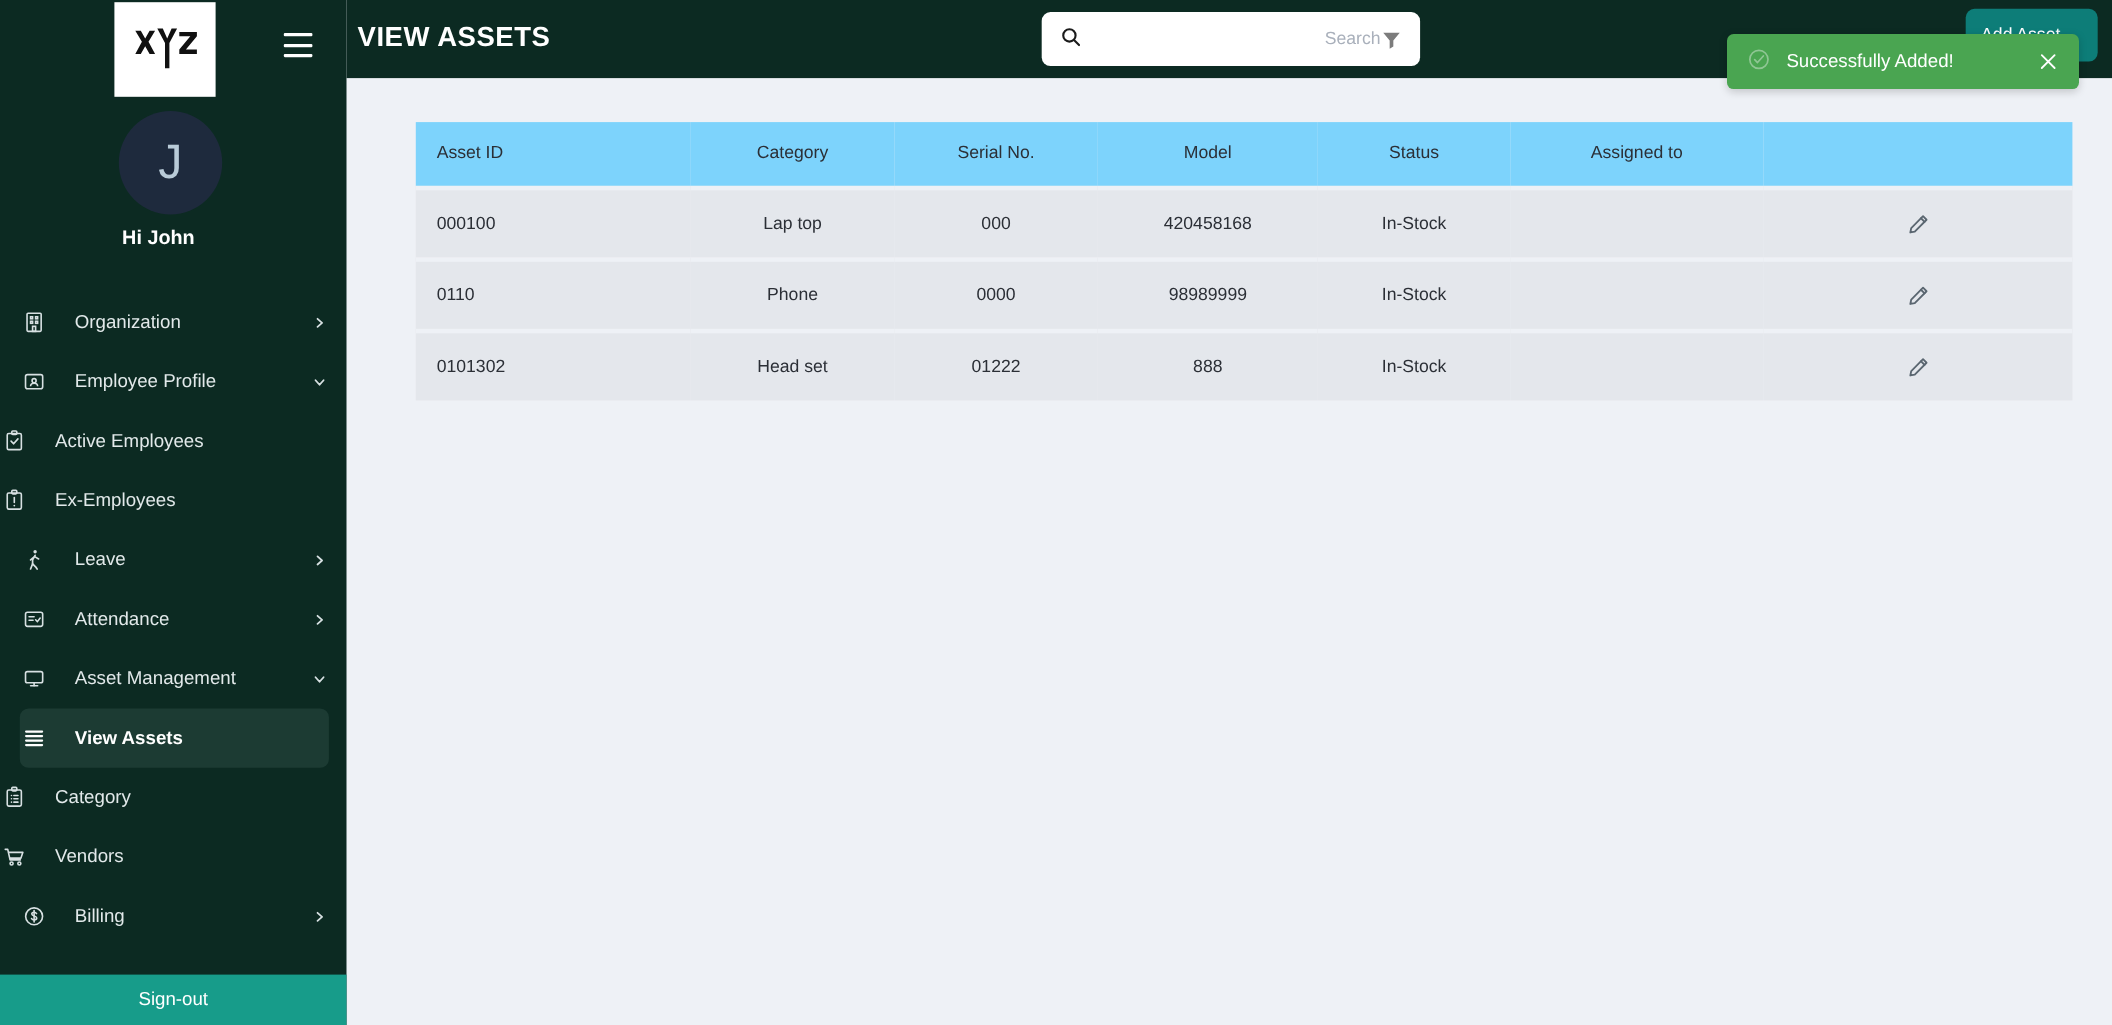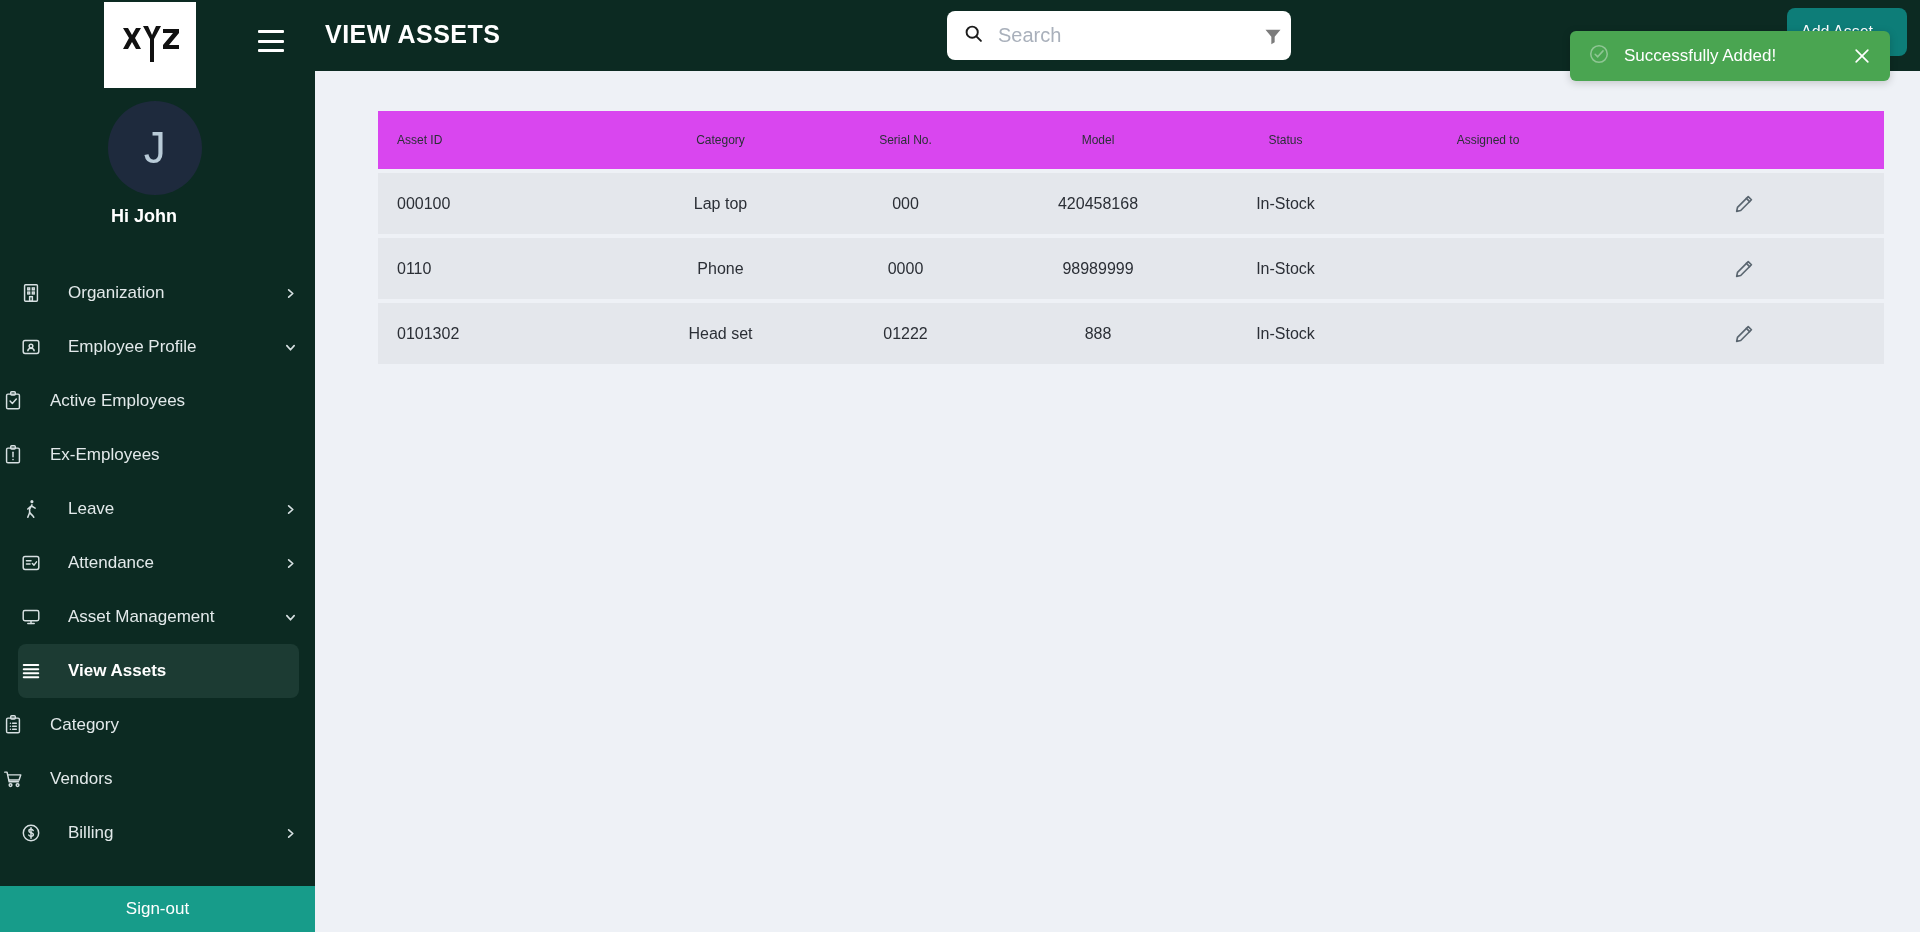--- a/index.html
+++ b/index.html
@@ -134,24 +134,25 @@
     width: 344px; height: 49px;
     background: #ffffff;
     border-radius: 8px;
     display: flex; align-items: center;
     padding: 0 16px;
   }
   #search-input {
     border: 0; outline: 0;
     flex: 1;
     margin-left: 14px;
-    font-size: 20px;
+    font-size: 16px;
     font-family: "Liberation Sans", sans-serif;
     color: #333;
     background: transparent;
+    text-align: right;
   }
   #search-input::placeholder { color: #a9b0bb; }
   #filter-icon { cursor: pointer; display:flex; }
 
   #add-asset-button {
     position: absolute;
     left: 1472px; top: 8px;
     width: 120px; height: 48px;
     background: #0d7d78;
     border: 0;
@@ -175,23 +176,23 @@
   }
 
   #assets-table {
     position: absolute;
     left: 63px; top: 40px;
     width: 1506px;
     border-collapse: separate;
     border-spacing: 0;
   }
   #assets-table th {
-    background: #d946ef;
+    background: #7dd3fc;
     color: #2b2f36;
-    font-size: 12px;
+    font-size: 16px;
     font-weight: 400;
     text-align: center;
     height: 58px;
     vertical-align: middle;
   }
   #assets-table thead tr th:first-child { text-align: left; padding-left: 19px; }
   #assets-table tbody td {
     background: #e4e7ec;
     color: #2b2f36;
     font-size: 16px;

